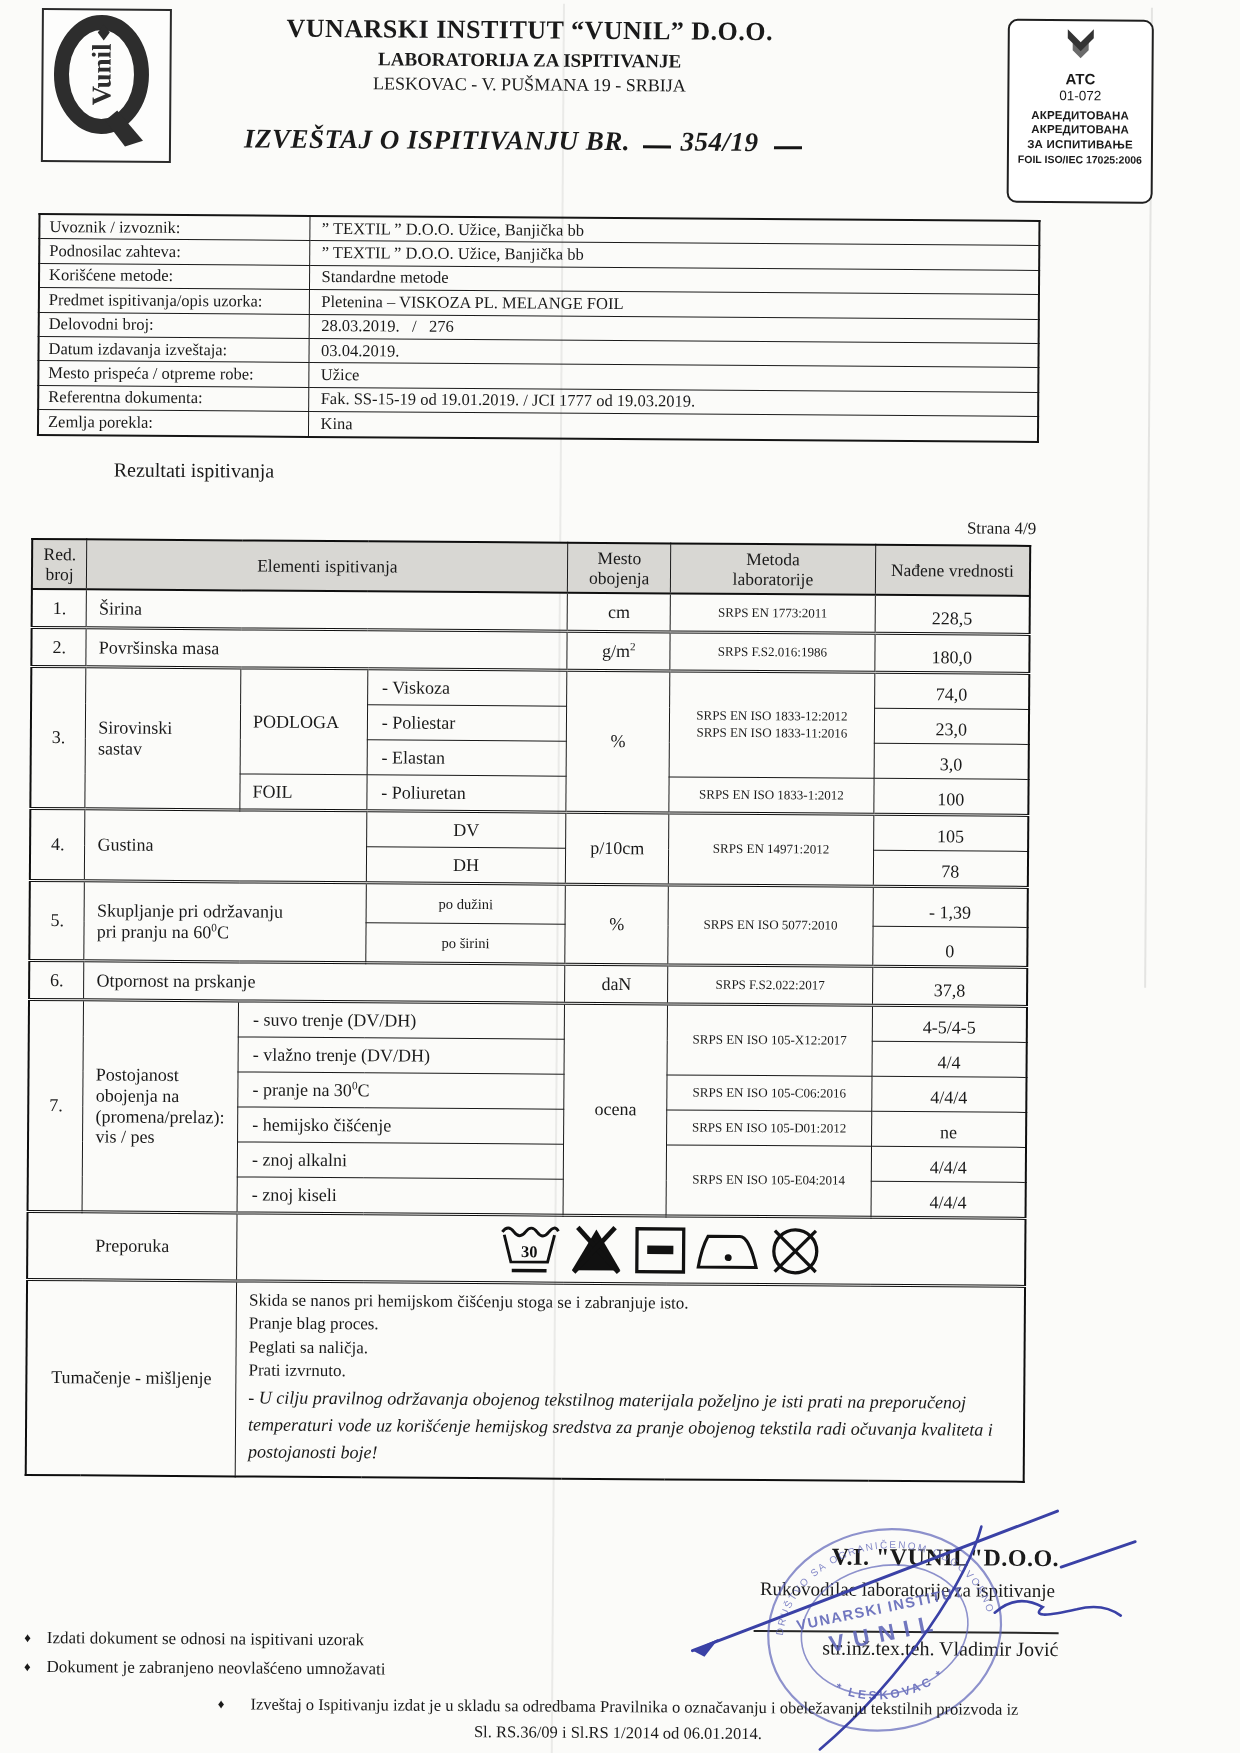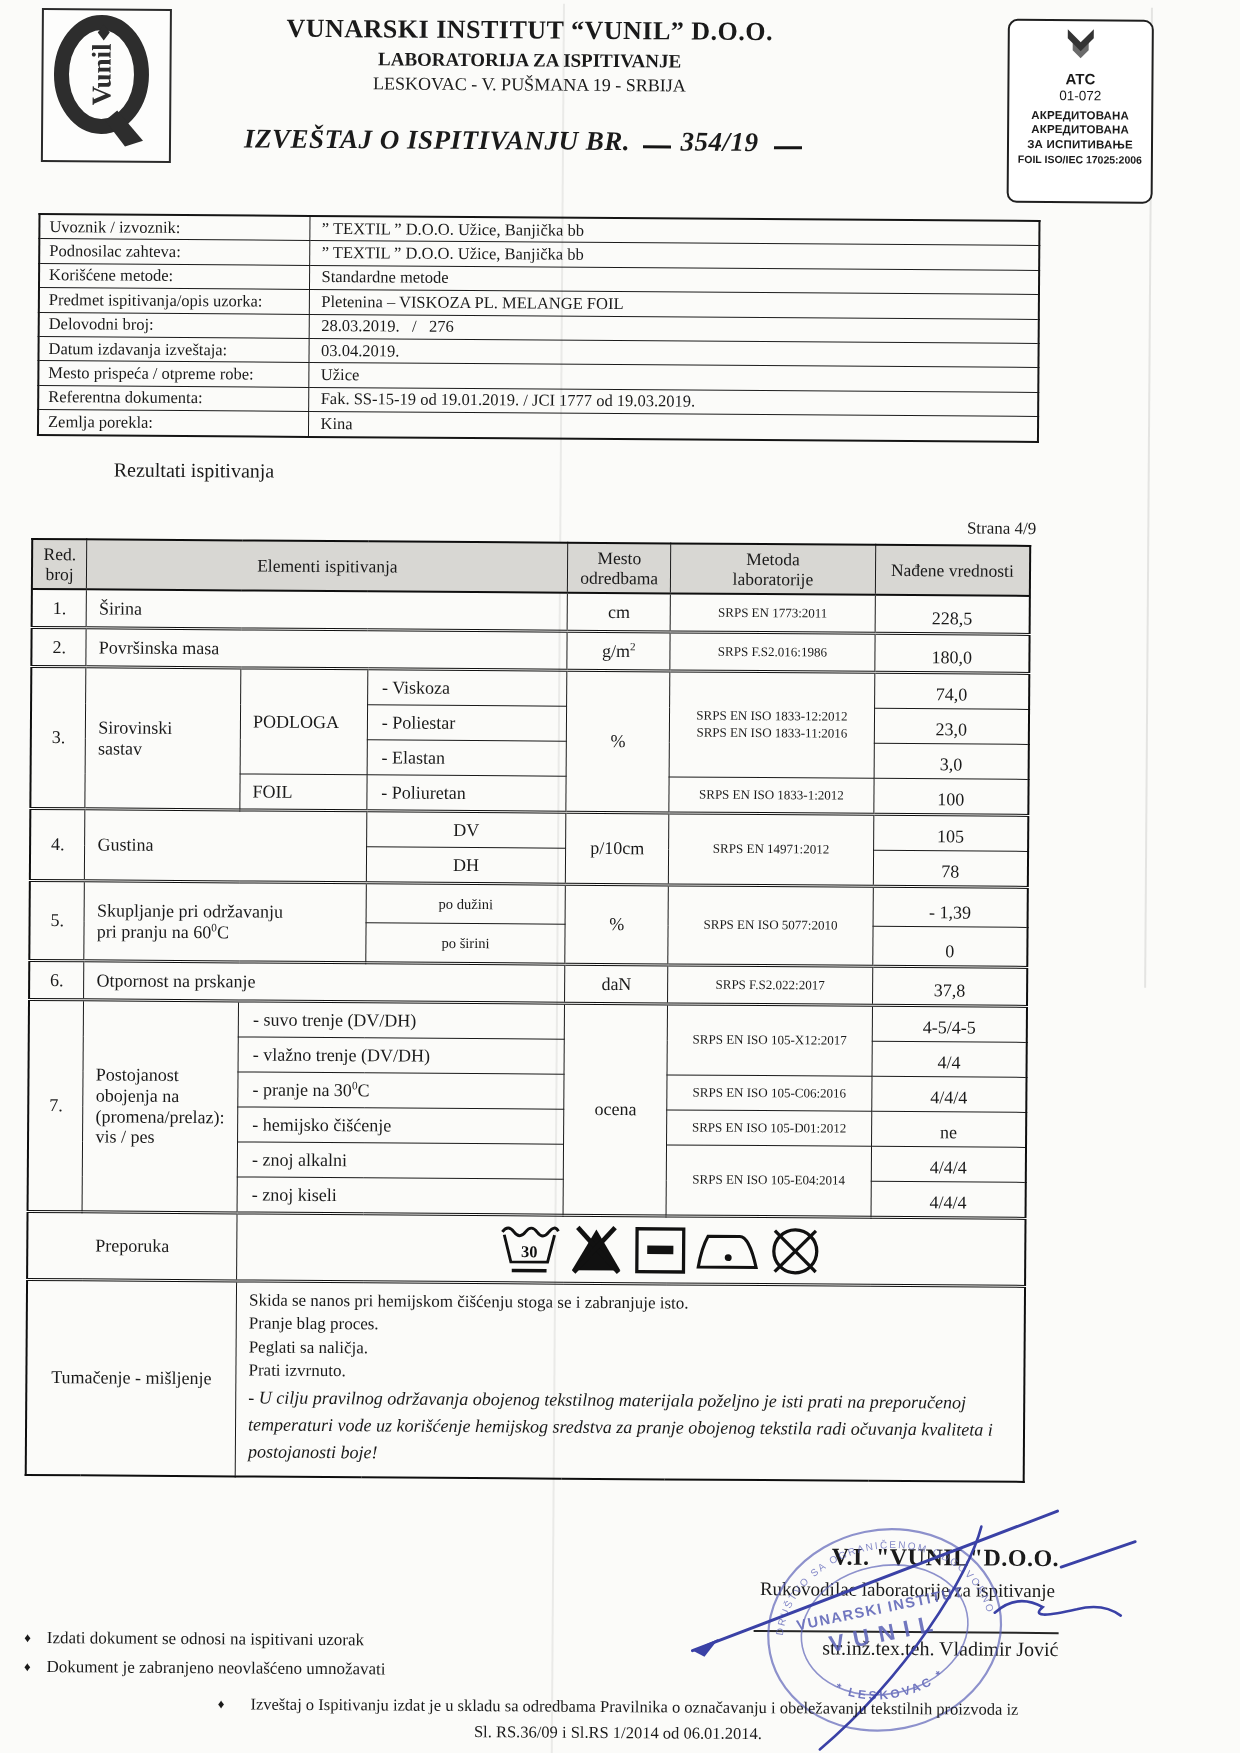--- a/index.html
+++ b/index.html
@@ -176,21 +176,21 @@
           <col style="width:12.7%">
           <col style="width:20%">
       <col style="width:10.3%">
           <col style="width:20.5%">
           <col style="width:15.5%">
     </colgroup>
     <tbody>
       <tr class="hdr">
         <td><span>Red.</span><br><span>broj</span></td>
         <td colspan="3">Elementi ispitivanja</td>
-        <td><span>Mesto</span><br><span>odredbama</span></td>
+        <td><span>Mesto</span><br><span>obojenja</span></td>
         <td><span>Metoda</span><br><span>laboratorije</span></td>
         <td>Nađene vrednosti</td>
       </tr>
 
       <tr class="h34">
         <td class="num">1.</td>
         <td colspan="3" class="el">Širina</td>
         <td class="ctr">cm</td>
         <td class="m">SRPS EN 1773:2011</td>
         <td class="v">228,5</td>

